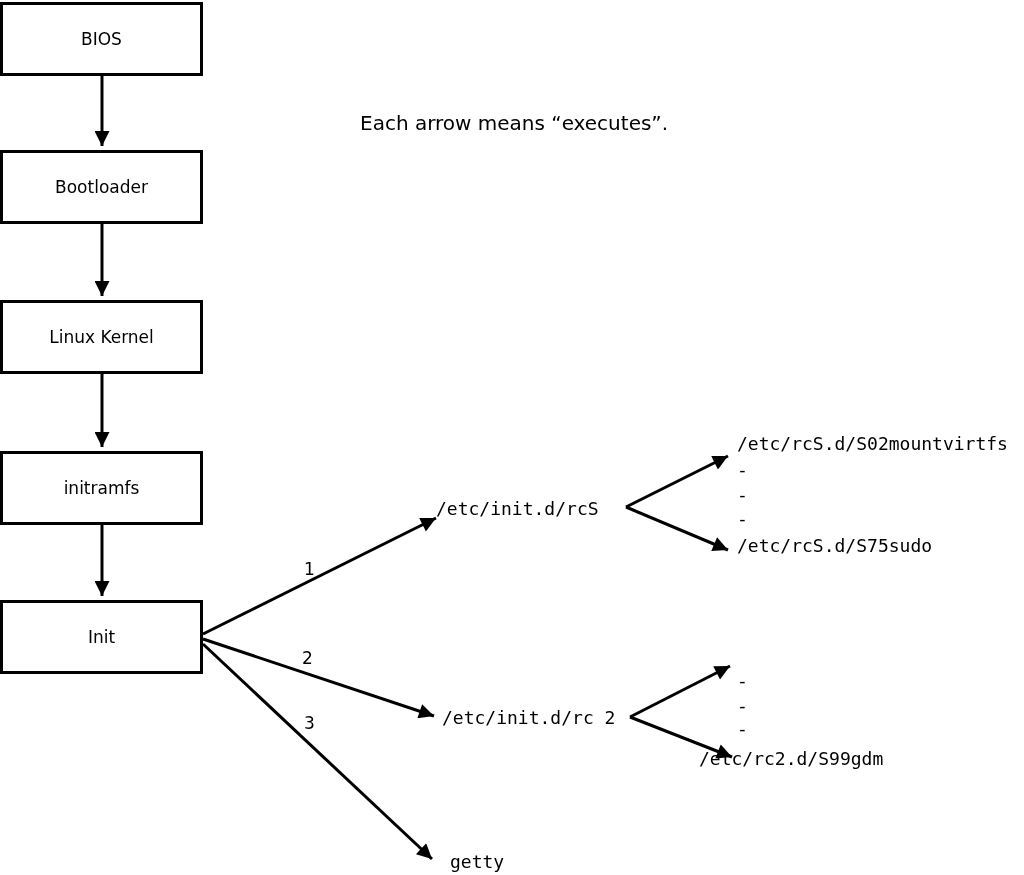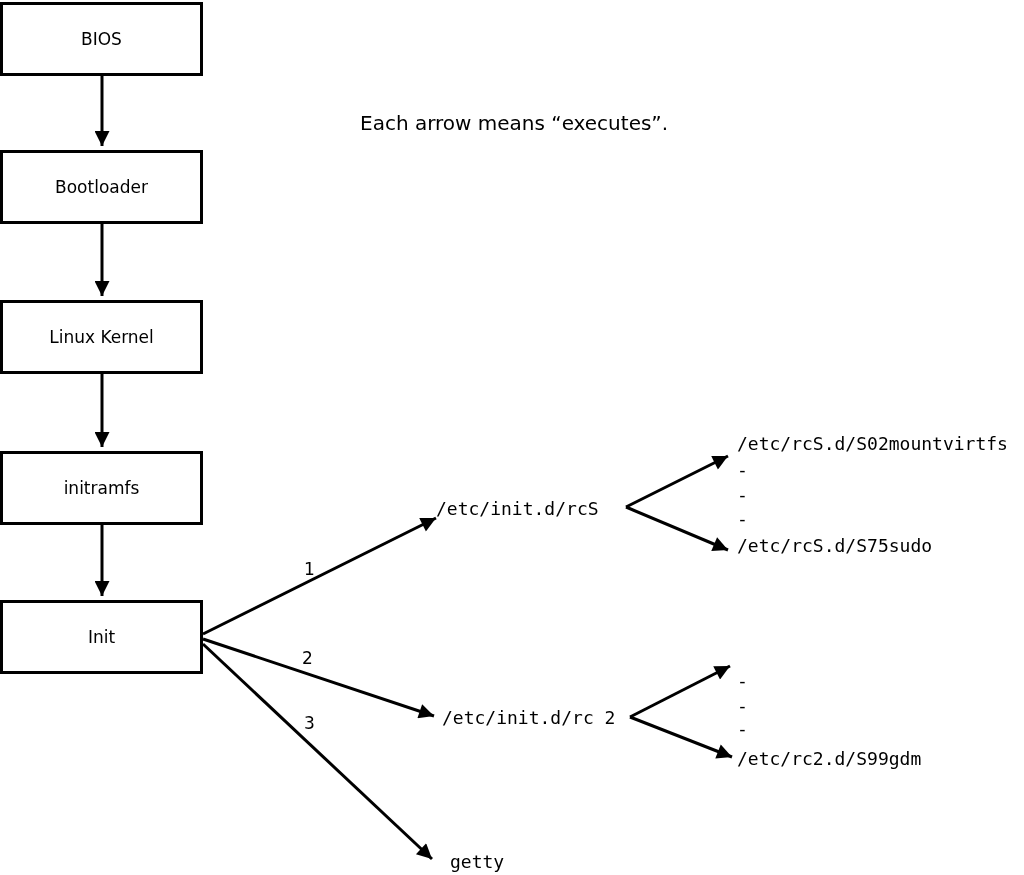--- a/index.html
+++ b/index.html
@@ -105,15 +105,15 @@
 
   <div class="mono" style="left:737px; top:433px">/etc/rcS.d/S02mountvirtfs</div>
   <div class="mono" style="left:737px; top:459px">-</div>
   <div class="mono" style="left:737px; top:484px">-</div>
   <div class="mono" style="left:737px; top:508px">-</div>
   <div class="mono" style="left:737px; top:535px">/etc/rcS.d/S75sudo</div>
 
   <div class="mono" style="left:737px; top:670px">-</div>
   <div class="mono" style="left:737px; top:695px">-</div>
   <div class="mono" style="left:737px; top:718px">-</div>
-  <div class="mono" style="left:737px; top:748px">/etc/rc2.d/S99gdm</div>
+  <div class="mono" style="left:699px; top:748px">/etc/rc2.d/S99gdm</div>
 
 </div>
 
 </body></html>

